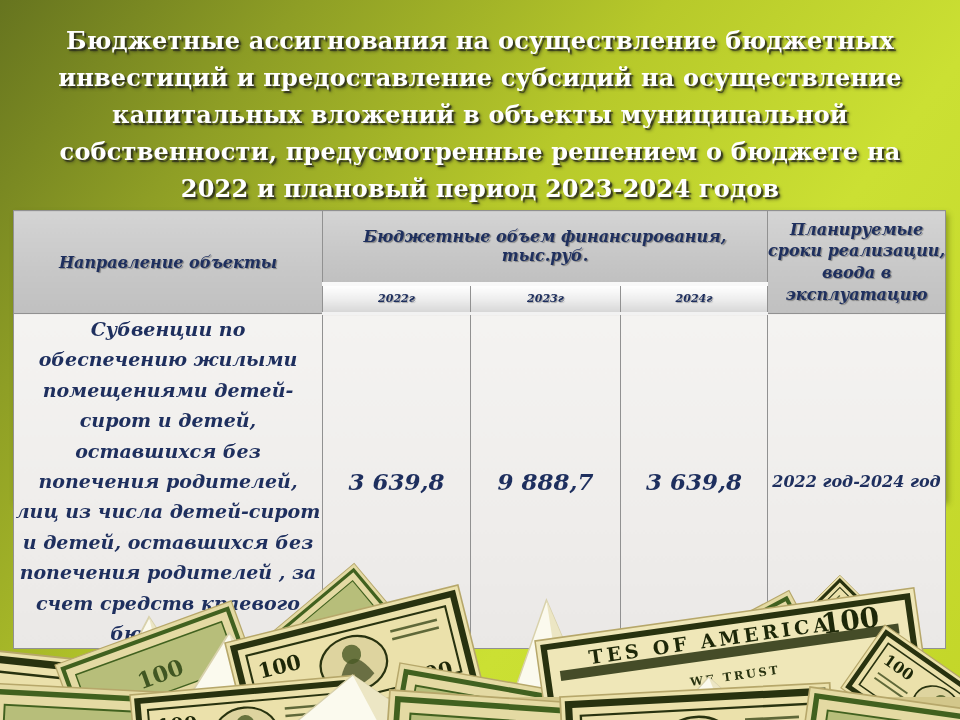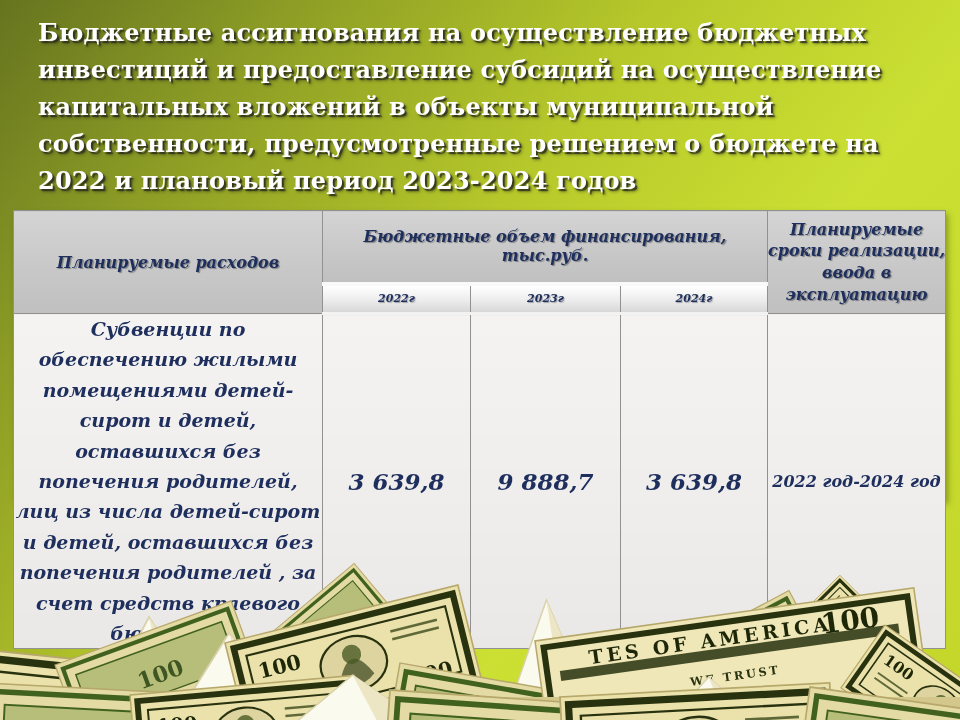--- a/index.html
+++ b/index.html
@@ -4,22 +4,22 @@
 <style>
   html,body{margin:0;padding:0;background:#2b2b2b;}
   .slide{
     position:relative;
     width:960px;height:720px;
     overflow:hidden;
     background:linear-gradient(128deg,#66741f 0%,#8e9e25 20%,#b7c92a 44%,#cbe033 66%,#c3d629 100%);
     font-family:"DejaVu Serif","Liberation Serif",serif;
   }
   .title{
-    position:absolute;top:14px;left:38px;right:38px;
-    margin:0;
+    position:absolute;top:22px;left:38px;right:38px;
+    margin:0;text-align:center;
     color:#ffffff;font-size:24px;font-weight:bold;line-height:37px;
     text-shadow:2px 2px 1px rgba(44,46,28,0.85), 3px 3px 3px rgba(44,46,28,0.5);
     letter-spacing:0.2px;
   }
   .tablebox{
     position:absolute;left:13px;top:210px;width:932px;height:290px;
     box-shadow:3px 4px 6px rgba(55,65,8,0.45);
   }
   table.fin{
     width:932px;height:290px;border-collapse:collapse;table-layout:fixed;
@@ -66,21 +66,21 @@
     <table class="fin">
       <colgroup>
         <col style="width:309px">
           <col style="width:148px">
           <col style="width:150px">
           <col style="width:147px">
           <col style="width:178px">
       </colgroup>
       <tbody>
         <tr class="hdr">
-          <td class="gray" rowspan="2">Планируемые расходов</td>
+          <td class="gray" rowspan="2">Направление объекты</td>
           <td class="gray" colspan="3">Бюджетные объем финансирования, тыс.руб.</td>
           <td class="gray terms-header" rowspan="2">Планируемые сроки реализации, ввода в эксплуатацию</td>
         </tr>
         <tr class="years">
           <td>2022г</td>
           <td>2023г</td>
           <td>2024г</td>
         </tr>
         <tr class="data">
           <td class="direction-cell">Субвенции по обеспечению жилыми помещениями детей-сирот и детей, оставшихся без попечения родителей, лиц из числа детей-сирот и детей, оставшихся без попечения родителей , за счет средств краевого бюджета</td>

